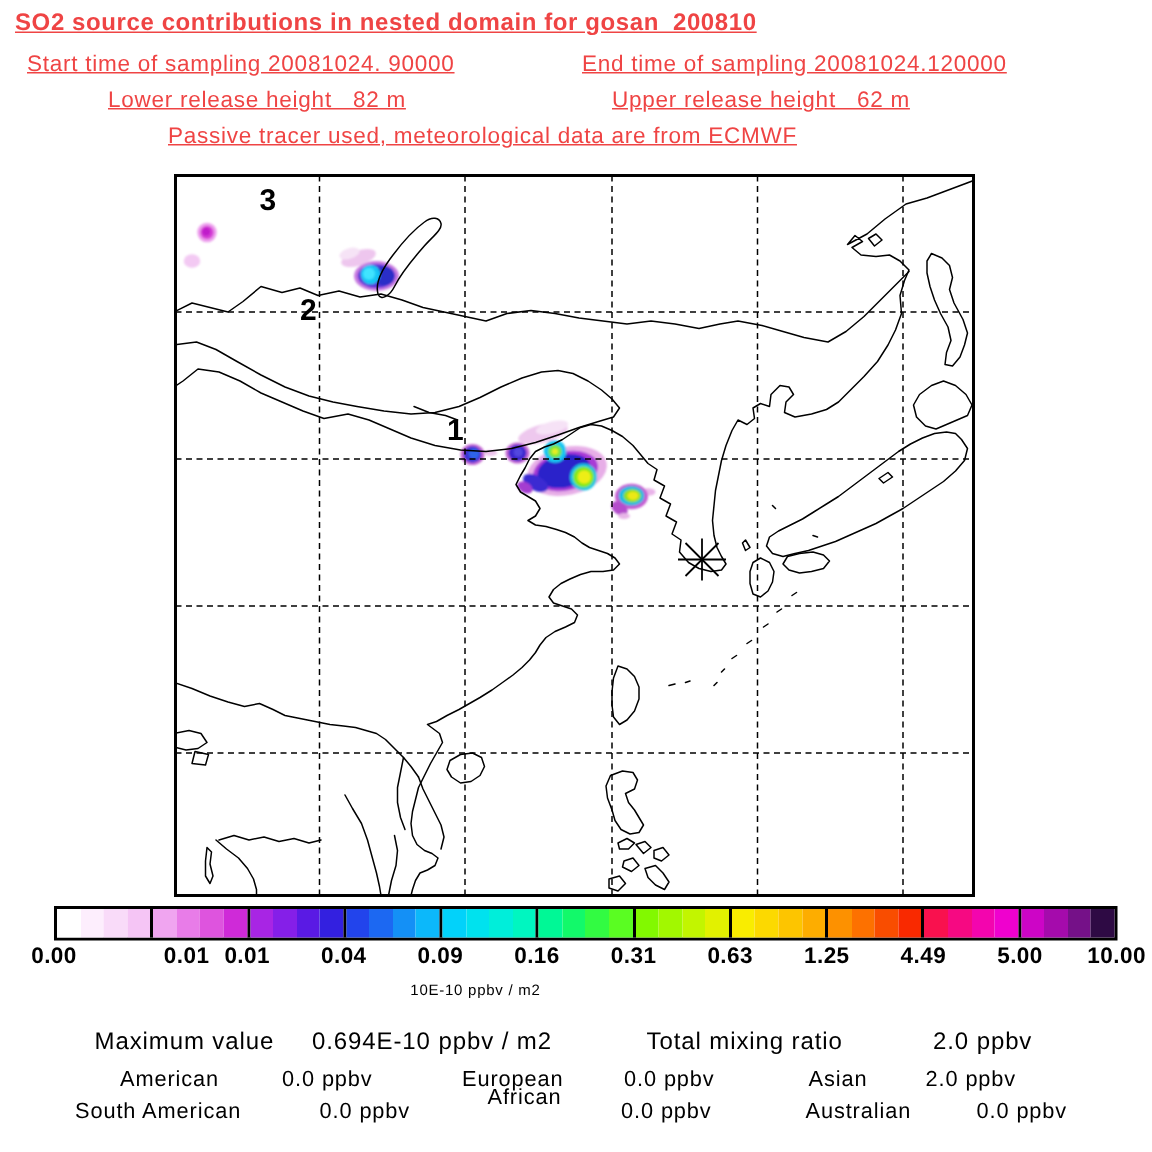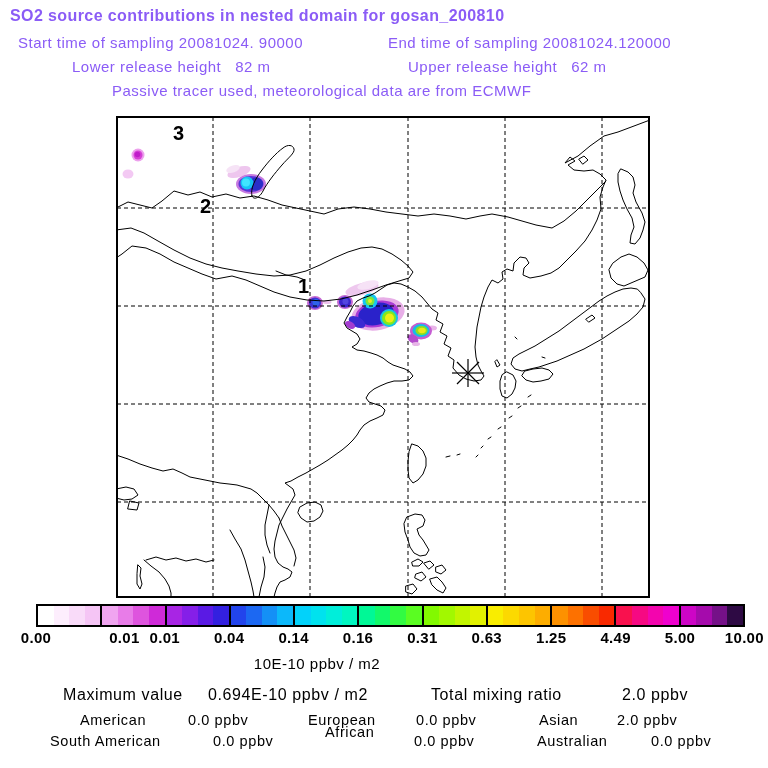--- a/index.html
+++ b/index.html
@@ -1,34 +1,34 @@
 <!DOCTYPE html>
 <html><head>
 <meta charset="utf-8">
 <style>
   html,body{margin:0;padding:0;background:#fff;}
   .page{position:relative;width:768px;height:768px;background:#ffffff;overflow:hidden;
         font-family:"Liberation Sans",sans-serif;color:#000;}
-  .hdr{position:absolute;white-space:pre;color:#8b5cf6;}
+  .hdr{position:absolute;white-space:pre;color:#ef4444;text-decoration:underline;}
   .title{left:10px;top:7px;font-size:16px;font-weight:bold;letter-spacing:.4px;}
   .l2a{left:18px;top:34px;font-size:15px;letter-spacing:.5px;}
   .l2b{left:388px;top:34px;font-size:15px;letter-spacing:.5px;}
   .l3a{left:72px;top:58px;font-size:15px;letter-spacing:.5px;}
   .l3b{left:408px;top:58px;font-size:15px;letter-spacing:.5px;}
   .l4{left:112px;top:82px;font-size:15px;letter-spacing:.5px;}
   .mapbox{position:absolute;left:116px;top:116px;width:534px;height:482px;}
   .colorbar{position:absolute;left:36px;top:604px;width:709px;height:23px;
             border:2px solid #000;box-sizing:border-box;display:flex;}
   .cbar-seg{flex:1;display:flex;border-left:2px solid #000;}
   .cbar-seg:first-child{border-left:none;}
   .cbar-cell{flex:1;}
   #cbar-ticks{position:absolute;left:0;top:629px;width:768px;height:20px;}
   .cbar-tick{position:absolute;transform:translateX(-50%);font-size:15px;font-weight:bold;
              letter-spacing:.3px;white-space:pre;}
-  .units{position:absolute;left:0;top:655px;width:634px;text-align:center;font-size:15px;
+  .units{position:absolute;left:0;top:655px;width:634px;text-align:center;font-size:10px;
          letter-spacing:.5px;}
   .statline span{position:absolute;top:686px;font-size:16px;letter-spacing:.6px;white-space:pre;}
   .s-maxlab{left:63px;}
   .s-maxval{left:208px;text-align:center;}
   .s-tmrlab{left:431px;}
   .s-tmrval{left:622px;}
   .contrib{position:absolute;font-size:14.5px;letter-spacing:.6px;white-space:pre;}
   svg text.srclbl{font-family:"Liberation Sans",sans-serif;font-weight:bold;font-size:20px;fill:#000;}
   .coast{fill:none;stroke:#000;stroke-width:1;stroke-linejoin:round;stroke-linecap:round;}
   .grid{stroke:#000;stroke-width:1;stroke-dasharray:4 3;}
@@ -227,21 +227,21 @@
         <div class="cbar-cell" style="background: rgb(165, 11, 172);"></div>
         <div class="cbar-cell" style="background: rgb(117, 17, 136);"></div>
         <div class="cbar-cell" style="background: rgb(46, 10, 68);"></div>
       </div>
     </div>
   <div id="cbar-ticks">
       <span class="cbar-tick" style="left: 36px;">0.00</span>
       <span class="cbar-tick" style="left: 100.4px; margin-left: 24px;">0.01</span>
       <span class="cbar-tick" style="left: 164.8px;">0.01</span>
       <span class="cbar-tick" style="left: 229.2px;">0.04</span>
-      <span class="cbar-tick" style="left: 293.6px;">0.14</span>
+      <span class="cbar-tick" style="left: 293.6px;">0.09</span>
       <span class="cbar-tick" style="left: 358px;">0.16</span>
       <span class="cbar-tick" style="left: 422.4px;">0.31</span>
       <span class="cbar-tick" style="left: 486.8px;">0.63</span>
       <span class="cbar-tick" style="left: 551.2px;">1.25</span>
       <span class="cbar-tick" style="left: 615.6px;">4.49</span>
       <span class="cbar-tick" style="left: 680px;">5.00</span>
       <span class="cbar-tick" style="left: 744.4px;">10.00</span>
     </div>
   <div class="units">10E-10 ppbv / m2</div>
 

